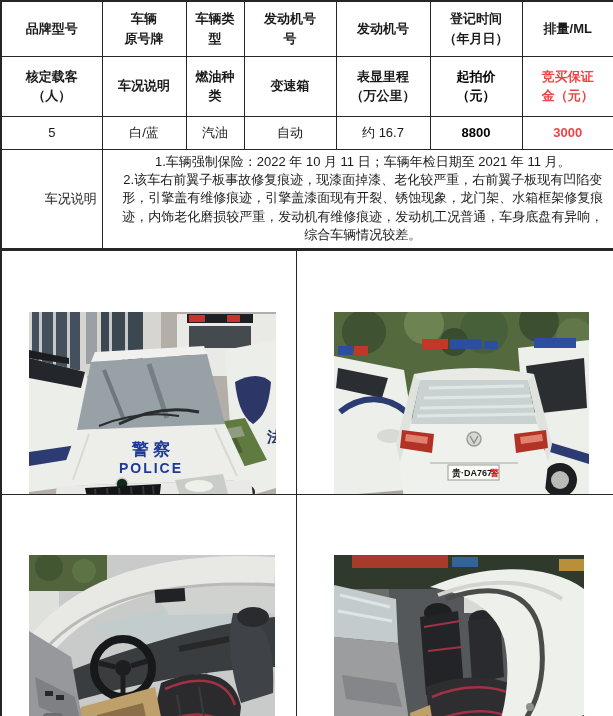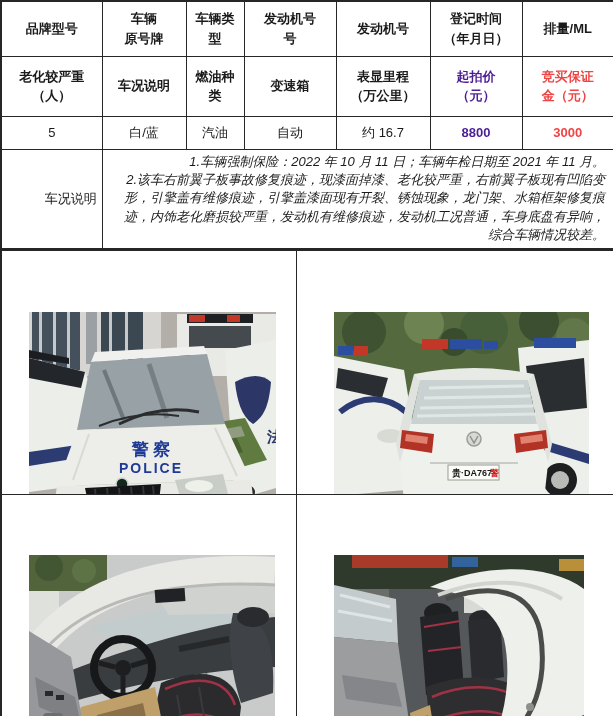--- a/index.html
+++ b/index.html
@@ -3,24 +3,24 @@
 <meta charset="utf-8">
 <style>
   html,body{margin:0;padding:0;background:#ffffff;}
   body{width:613px;height:716px;overflow:hidden;font-family:"Liberation Sans","DejaVu Sans",sans-serif;color:#1a1a1a;}
   .doc{width:613px;}
   table{border-collapse:collapse;table-layout:fixed;width:613px;background:#fff;}
   table.spec{border:2px solid #262626;}
   table.photos{border:2px solid #262626;border-top:none;}
   td{border:1px solid #262626;text-align:center;vertical-align:middle;font-size:13px;line-height:1.5;padding:1px 2px;overflow:hidden;white-space:pre-line;}
   td.hdr{font-weight:bold;}
-  td.red{color:#4c1d95;}
+  td.red{color:#000000;}
   td.blue{color:#ef4444;}
   td.cond-label{font-weight:normal;padding-left:40px;}
-  td.cond-text{text-align:right;padding:3px 8px 3px 18px;line-height:1.42;font-size:13px;font-style:italic;}
+  td.cond-text{text-align:center;padding:3px 8px 3px 18px;line-height:1.42;font-size:13px;}
   td.photo-cell{vertical-align:top;text-align:left;padding:0;}
   .ph{display:block;}
   .ph svg{display:block;width:100%;height:100%;}
   .ph1{margin:3px 0 0 27px;width:247px;height:201px;}
   .ph2{margin:3px 0 0 37px;width:255px;height:201px;}
   .ph3{margin:2px 0 0 27px;width:246px;height:202px;}
   .ph4{margin:2px 0 0 37px;width:250px;height:202px;}
   text{font-family:"Liberation Sans","DejaVu Sans",sans-serif;}
 </style>
 </head>
@@ -46,21 +46,21 @@
       <td class="hdr">车辆类
 型</td>
       <td class="hdr">发动机号
 号</td>
       <td class="hdr">发动机号</td>
       <td class="hdr">登记时间
 （年月日）</td>
       <td class="hdr">排量/ML</td>
     </tr>
     <tr style="height:60px">
-      <td class="hdr">老化较严重
+      <td class="hdr">核定载客
 （人）</td>
       <td class="hdr">车况说明</td>
       <td class="hdr">燃油种
 类</td>
       <td class="hdr">变速箱</td>
       <td class="hdr">表显里程
 （万公里）</td>
       <td class="hdr red">起拍价
 （元）</td>
       <td class="hdr blue">竞买保证

